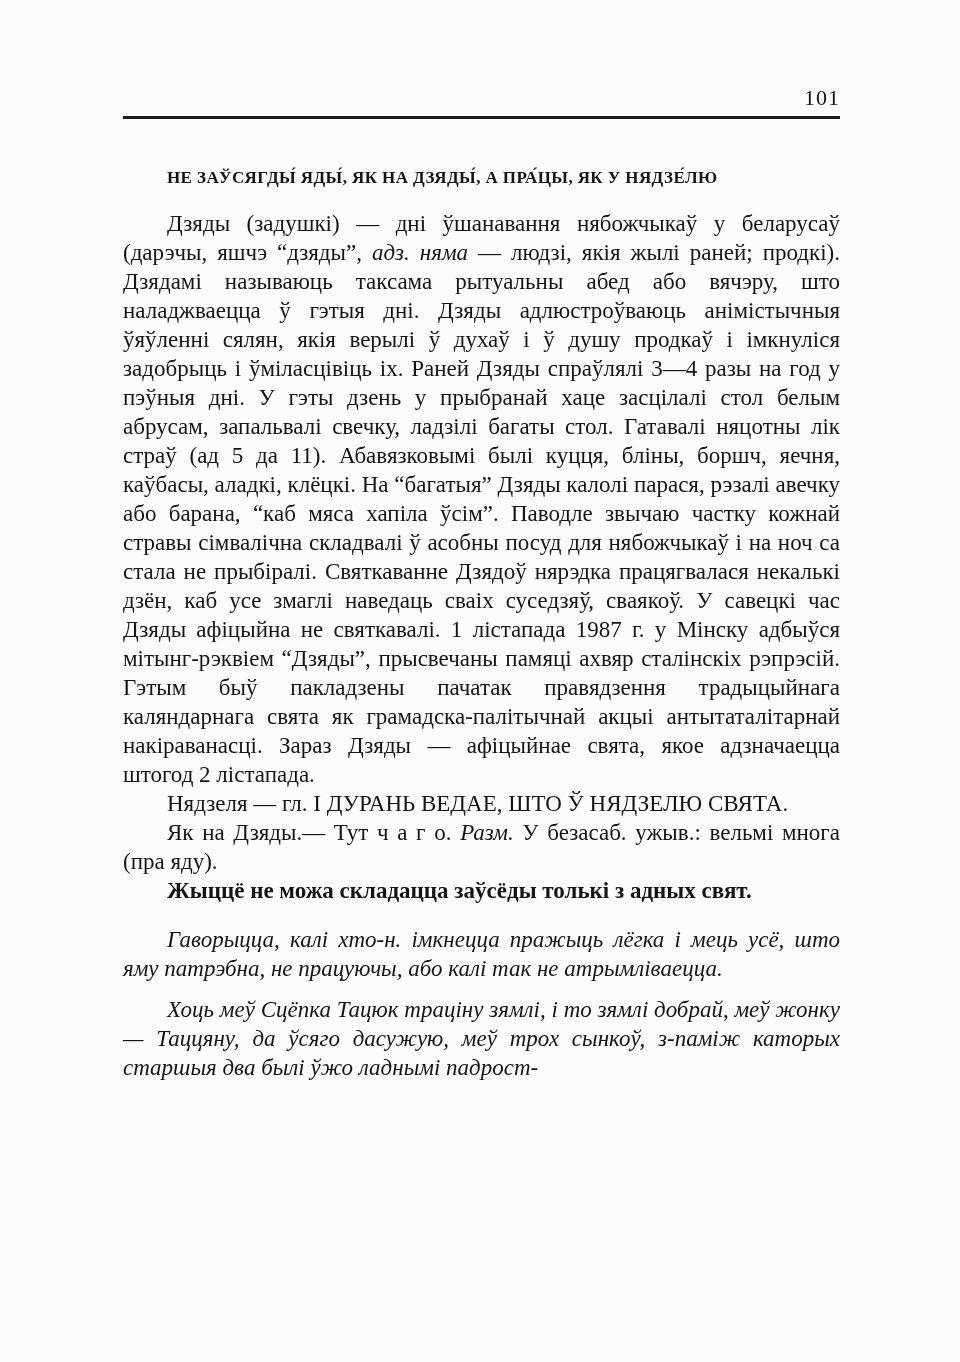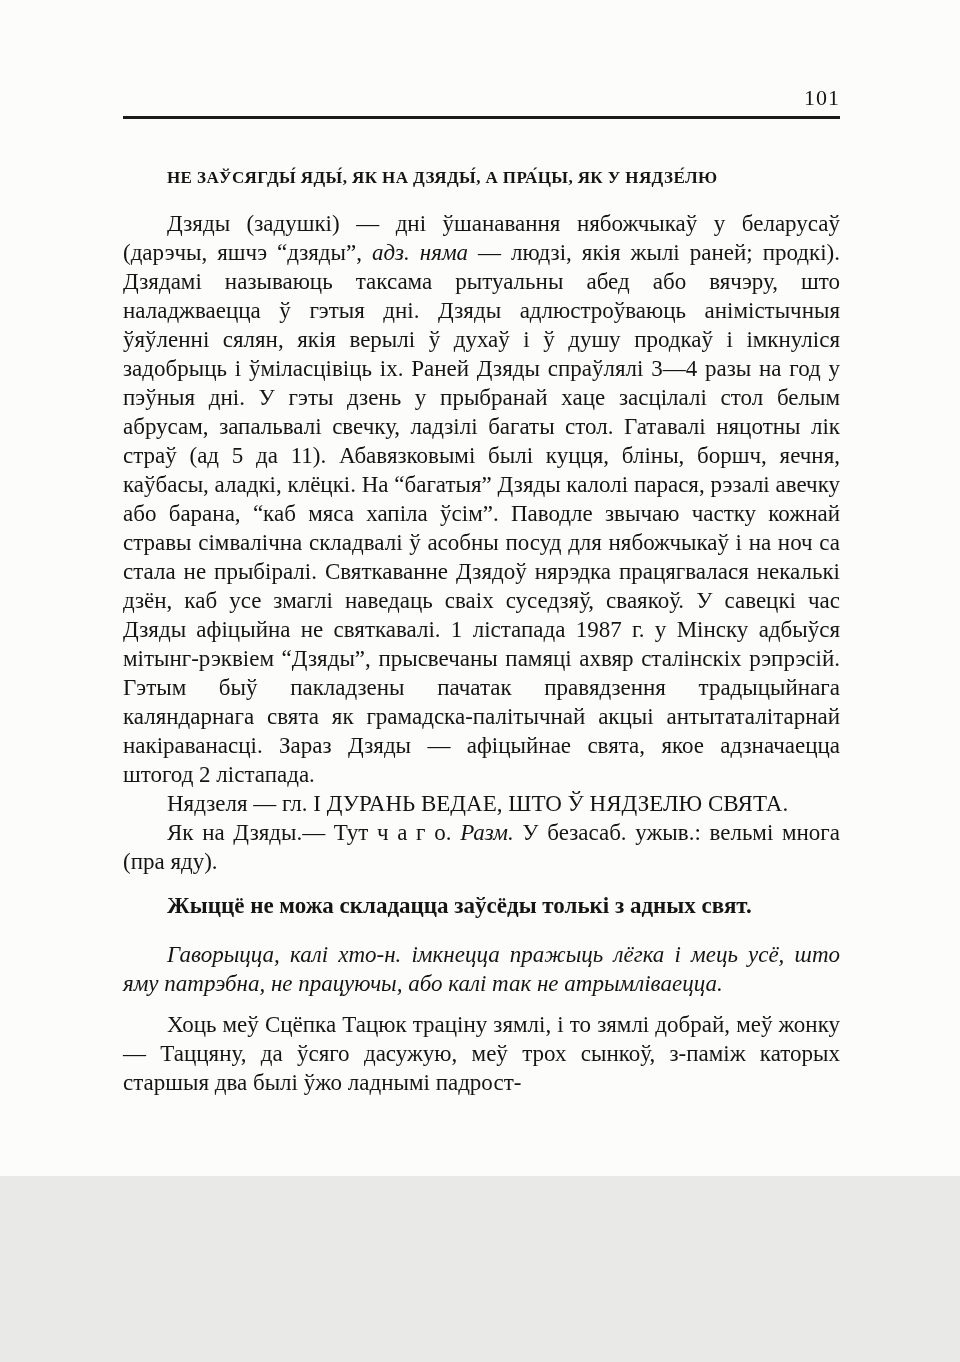--- a/index.html
+++ b/index.html
@@ -3,21 +3,21 @@
 <meta charset="utf-8">
 <style>
   html, body {
     margin: 0;
     padding: 0;
     background: #e9e9e7;
   }
   .page {
     position: relative;
     width: 960px;
-    height: 1176px;
+    height: 1362px;
     margin: 0 auto;
     background: #fcfcfa;
     box-sizing: border-box;
     padding: 86px 120px 0 123px;
     font-family: "Liberation Serif", serif;
     color: #151514;
     overflow: hidden;
   }
   .page-number {
     text-align: right;
@@ -44,23 +44,23 @@
   .text-blocks {
     margin-top: 13px;
     font-size: 23px;
     line-height: 29px;
     text-align: justify;
   }
   .para {
     margin: 0;
     text-indent: 44px;
   }
-  .kind-proverb { margin-top: 15px; }
+  .kind-proverb { }
   .kind-meaning { margin-top: 20px; }
-  .kind-story   { margin-top: 12px; }
+  .kind-story   { margin-top: 12px; font-style: italic; }
   .it { font-style: italic; }
   .bd { font-weight: bold; }
 </style>
 </head>
 <body>
 
 <div class="page">
   <div class="page-number">101</div>
   <hr class="header-rule">
   <h1 class="entry-heading">НЕ ЗАЎСЯГДЫ́ ЯДЫ́, ЯК НА ДЗЯДЫ́, А ПРА́ЦЫ, ЯК У НЯДЗЕ́ЛЮ</h1>

